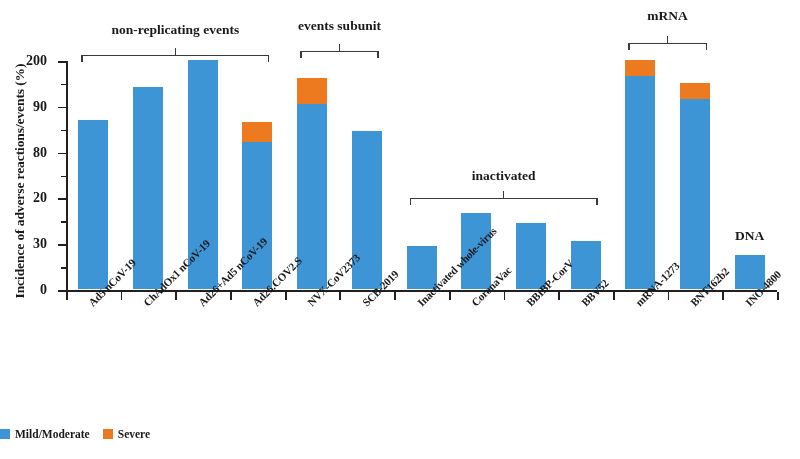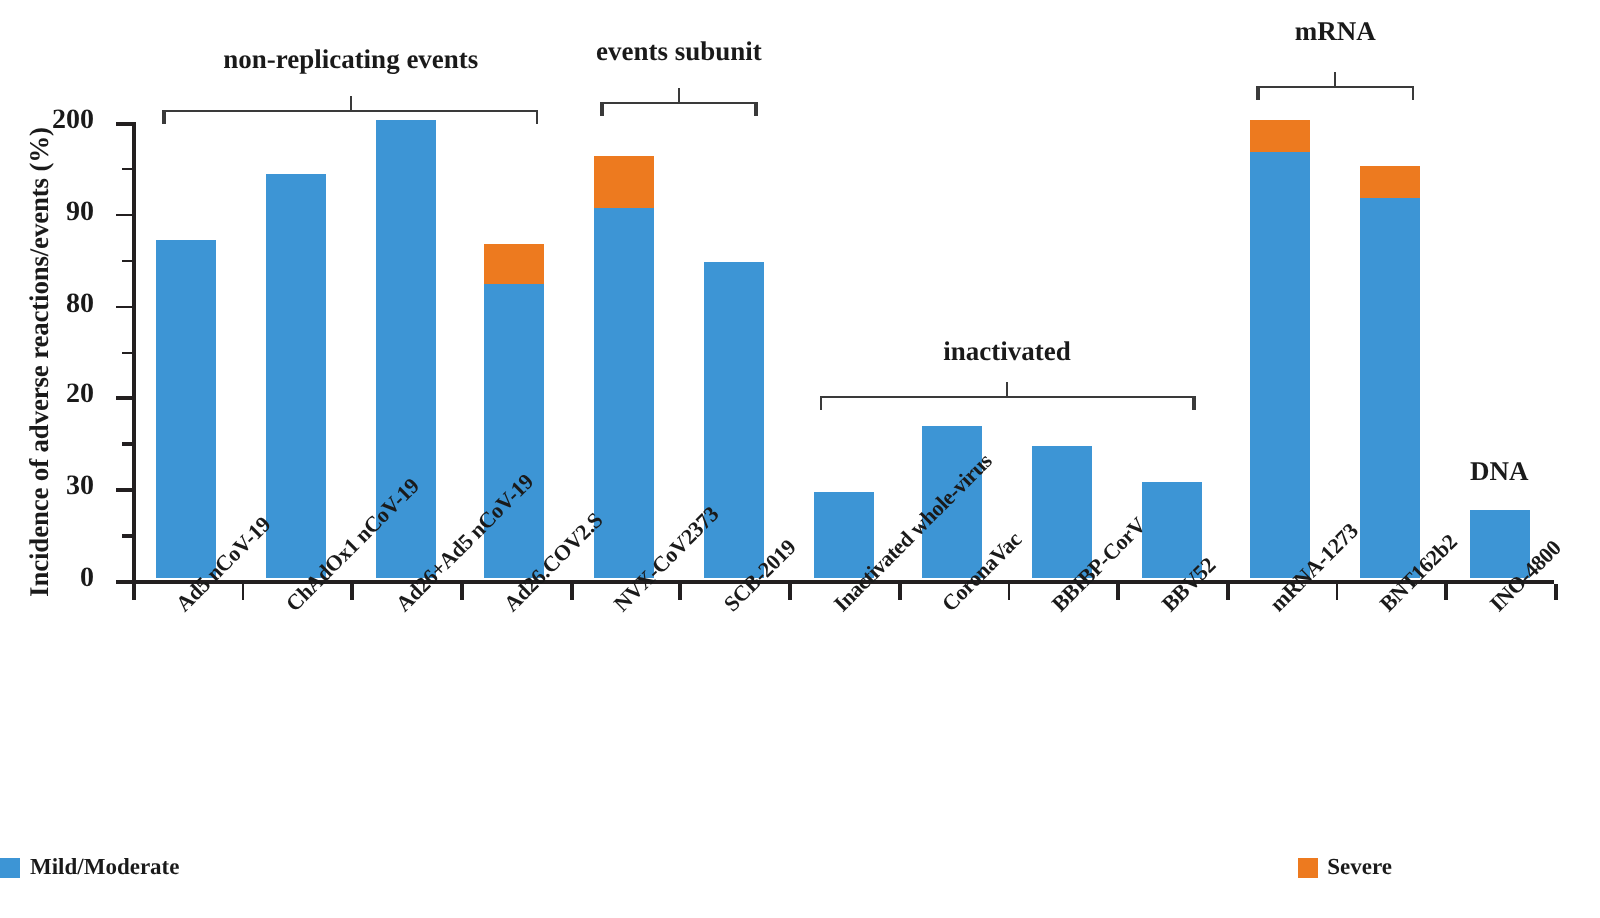--- a/index.html
+++ b/index.html
@@ -97,21 +97,21 @@
     text-align:center;
     transform:translateX(-50%);
   }
 
   
   #legend{
     position:absolute;
     left:0; top:428px;
     width:696px;
     display:flex;
-    justify-content:space-between;
+    justify-content:flex-start;
     align-items:center;
     gap:13px;
     font-size:11.5px;
     font-weight:bold;
   }
   .legend-item{display:flex;align-items:center;gap:5px;}
   .legend-swatch{width:10px;height:10px;display:inline-block;}
 </style>
 </head>
 <body>

